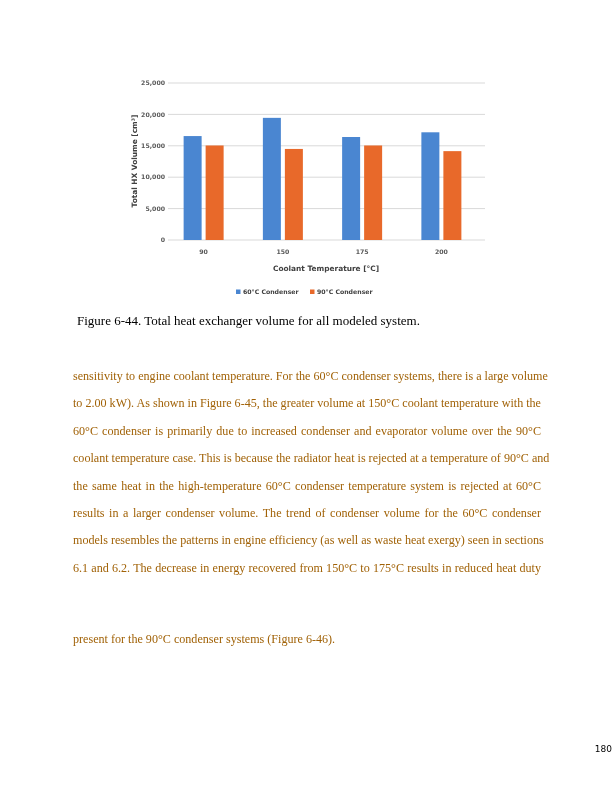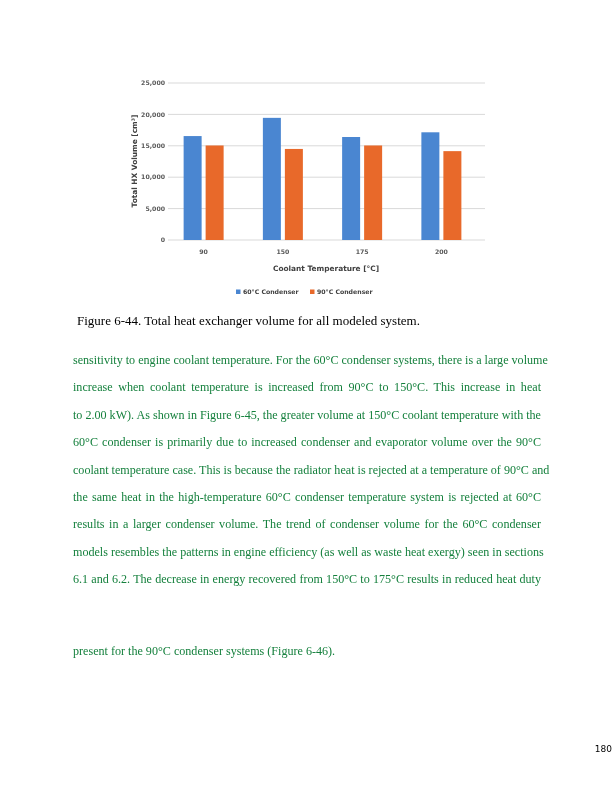--- a/index.html
+++ b/index.html
@@ -3,21 +3,21 @@
 <meta charset="utf-8">
 <style>
   html, body { margin:0; padding:0; background:#ffffff; }
   body { width:612px; height:792px; position:relative; overflow:hidden; }
   .page { position:absolute; left:0; top:0; width:612px; height:792px; background:#fff; }
   #chart { position:absolute; left:0; top:0; }
   .tick { font-family:"DejaVu Sans", sans-serif; font-size:6.2px; font-weight:bold; fill:#595959; }
   .axtitle { font-family:"DejaVu Sans", sans-serif; font-size:7.4px; font-weight:bold; fill:#404040; }
   .legend-text { font-family:"DejaVu Sans", sans-serif; font-size:6.2px; font-weight:bold; fill:#404040; }
   .caption { position:absolute; left:77px; top:313px; font-family:"Liberation Serif", serif; font-size:13px; color:#000; white-space:nowrap; }
-  .body-text { position:absolute; left:73px; top:347px; width:468px; font-family:"Liberation Serif", serif; font-size:12.1px; line-height:27.4px; color:#15803d; }
+  .body-text { position:absolute; left:73px; top:363px; width:468px; font-family:"Liberation Serif", serif; font-size:12.1px; line-height:27.4px; color:#a16207; }
   .body-text .line { display:block; white-space:nowrap; text-align:justify; text-align-last:justify; height:27.4px; }
   .body-text .line.last { text-align-last:left;margin-top:44px; }
   .page-number { position:absolute; left:0; width:612px; top:744px; text-align:right; font-family:"DejaVu Sans", sans-serif; font-size:9px; color:#000; }
 </style>
 </head>
 <body>
 
 <div class="page">
   <svg id="chart" width="612" height="300">
     <g id="grid-layer">
@@ -59,21 +59,20 @@
         <text x="243" y="294" class="legend-text">60°C Condenser</text>
         <rect x="310" y="289.5" width="4.5" height="4.5" fill="#e8692a"></rect>
         <text x="317" y="294" class="legend-text">90°C Condenser</text>
       </g>
   </svg>
 
   <div class="caption">Figure 6-44.  Total heat exchanger volume for all modeled system.</div>
 
   <div class="body-text" id="body-text">
       <span class="line">sensitivity to engine coolant temperature. For the 60°C condenser systems, there is a large volume</span>
-      <span class="line">increase when coolant temperature is increased from 90°C to 150°C. This increase in heat</span>
       <span class="line">to 2.00 kW). As shown in Figure 6-45, the greater volume at 150°C coolant temperature with the</span>
       <span class="line">60°C condenser is primarily due to increased condenser and evaporator volume over the 90°C</span>
       <span class="line">coolant temperature case. This is because the radiator heat is rejected at a temperature of 90°C and</span>
       <span class="line">the same heat in the high-temperature 60°C condenser temperature system is rejected at 60°C</span>
       <span class="line">results in a larger condenser volume. The trend of condenser volume for the 60°C condenser</span>
       <span class="line">models resembles the patterns in engine efficiency (as well as waste heat exergy) seen in sections</span>
       <span class="line">6.1 and 6.2. The decrease in energy recovered from 150°C to 175°C results in reduced heat duty</span>
       <span class="line last">present for the 90°C condenser systems (Figure 6-46).</span>
     </div>
 

